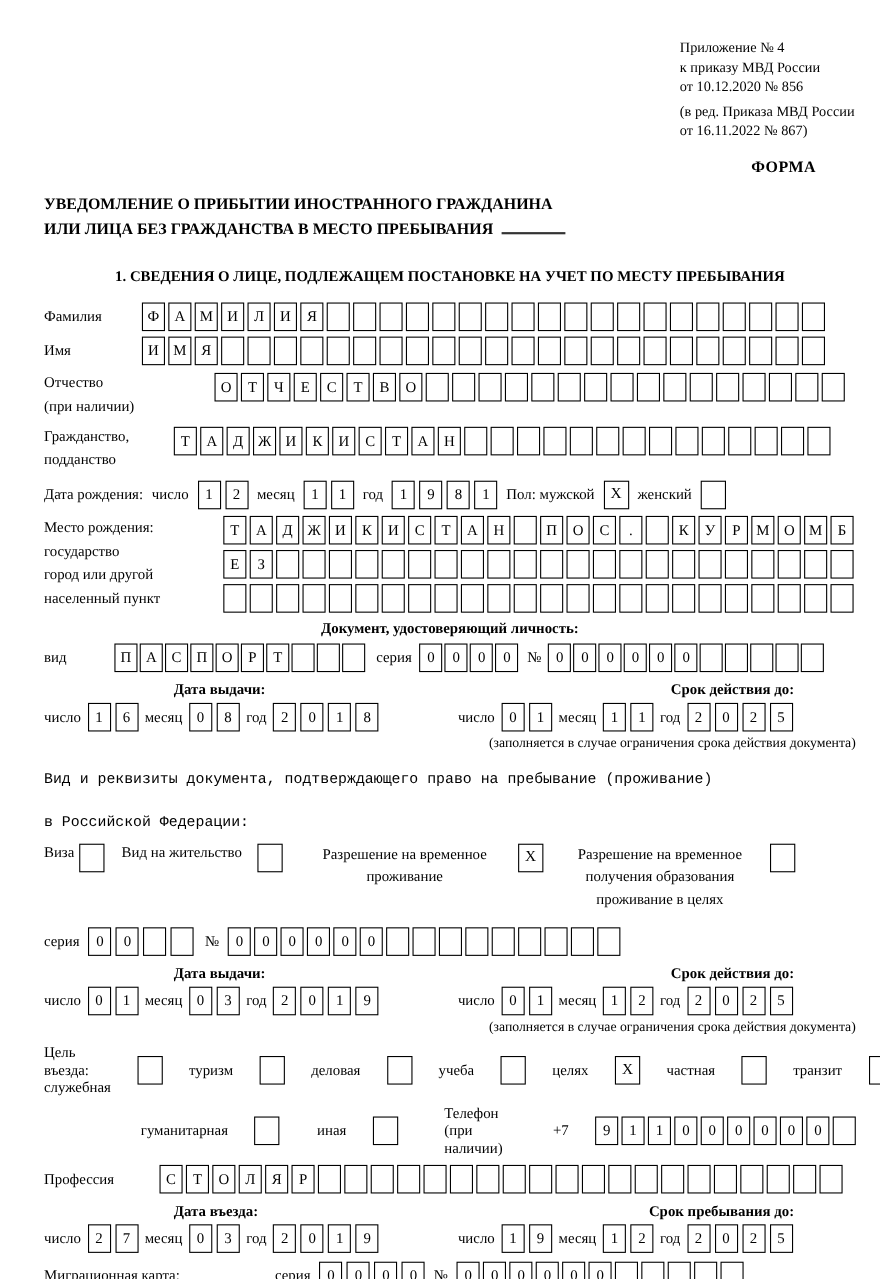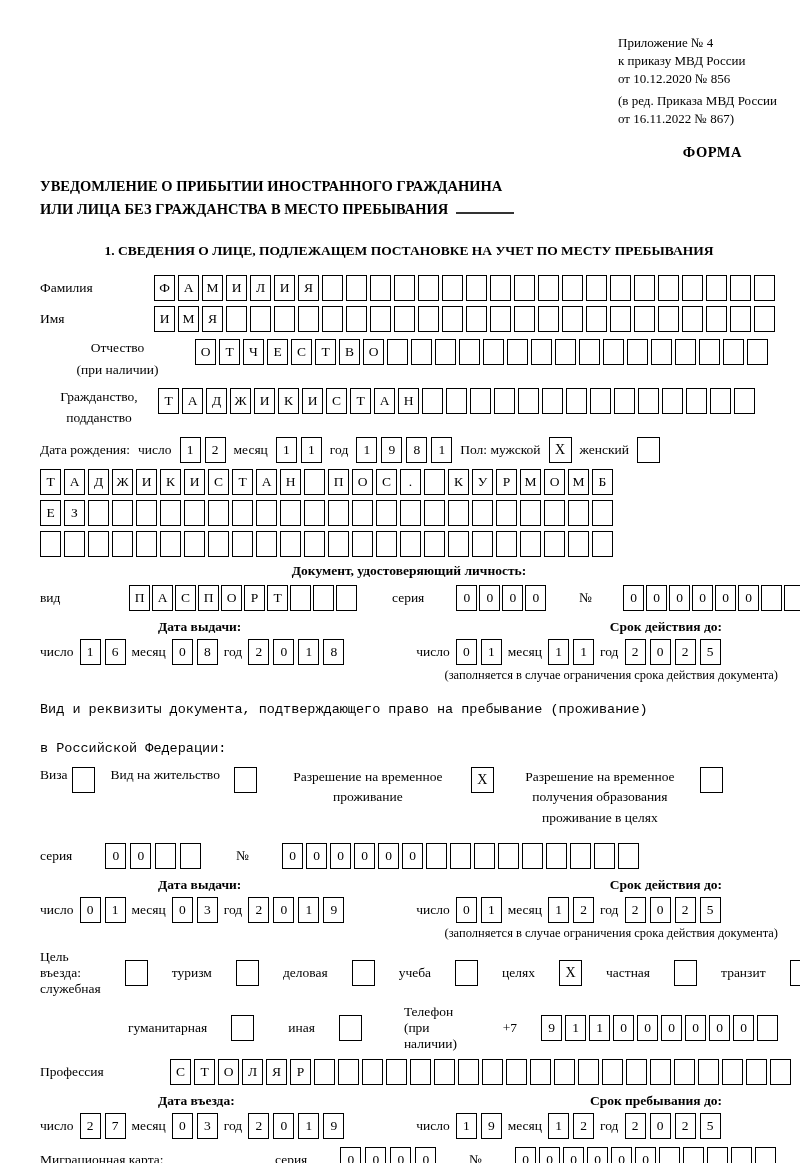--- a/index.html
+++ b/index.html
@@ -4,22 +4,22 @@
 <style>
   html,body{margin:0;padding:0;background:#fff;color:#000;}
   body{width:800px;font-family:"Liberation Serif",serif;font-size:13.5px;}
   .page{box-sizing:border-box;width:800px;min-height:1163px;padding:34px 22px 24px 40px;background:#fff;}
   .hdr{margin-left:578px;width:200px;line-height:1.4;font-size:13px;}
   .hdr .gap{margin-top:3px;}
   .forma{font-weight:bold;text-align:right;padding-right:36px;margin-top:16px;font-size:14.5px;letter-spacing:.5px;}
   .title{text-align:left;font-weight:bold;font-size:14.5px;margin-top:14px;line-height:1.6;}
   .uline{display:inline-block;width:58px;border-bottom:2px solid #333;height:12px;margin-left:8px;}
   .sec1{font-weight:bold;text-align:center;margin-top:22px;margin-bottom:16px;font-size:13.5px;}
-  .row{display:flex;align-items:center;margin-bottom:5px;gap:25px;}
-  .row-t{display:flex;align-items:flex-start;margin-bottom:5px;text-align:center;}
+  .row{display:flex;align-items:center;margin-bottom:5px;}
+  .row-t{display:flex;align-items:flex-start;margin-bottom:5px;}
   .lbl{flex:0 0 auto;}
   .lblcol{flex:0 0 auto;line-height:1.6;}
   .boxes{display:flex;gap:3px;flex-wrap:nowrap;}
   .cell{flex:0 0 auto;box-sizing:border-box;width:21px;height:26px;border:1.8px solid #000;display:flex;align-items:center;justify-content:center;font-size:13.5px;}
   .cb{flex:0 0 auto;box-sizing:border-box;width:23px;height:26px;border:1.8px solid #000;display:flex;align-items:center;justify-content:center;font-size:14px;}
   .vstack{display:flex;flex-direction:column;gap:5px;}
   .center-head{text-align:center;font-weight:bold;margin:6px 0 6px 0;}
   .dheads{display:flex;font-weight:bold;margin:8px 0 4px 0;}
   .dh1{margin-left:118px;}
   .dh2{margin-left:auto;margin-right:56px;}
@@ -206,20 +206,26 @@
         <div class="cell">8</div>
         <div class="cell">1</div>
       </div>
     <span>Пол: мужской</span>
     <div class="cb">X</div>
     <span>женский</span>
     <div class="cb"></div>
   </div>
 
   <div class="row-t" style="margin-top:6px">
+    <div class="lblcol" style="width:163px;line-height:1.58">
+      <div>Место рождения:</div>
+      <div>государство</div>
+      <div>город или другой</div>
+      <div>населенный пункт</div>
+    </div>
     <div class="vstack">
       <div class="boxes">
           <div class="cell">Т</div>
           <div class="cell">А</div>
           <div class="cell">Д</div>
           <div class="cell">Ж</div>
           <div class="cell">И</div>
           <div class="cell">К</div>
           <div class="cell">И</div>
           <div class="cell">С</div>

